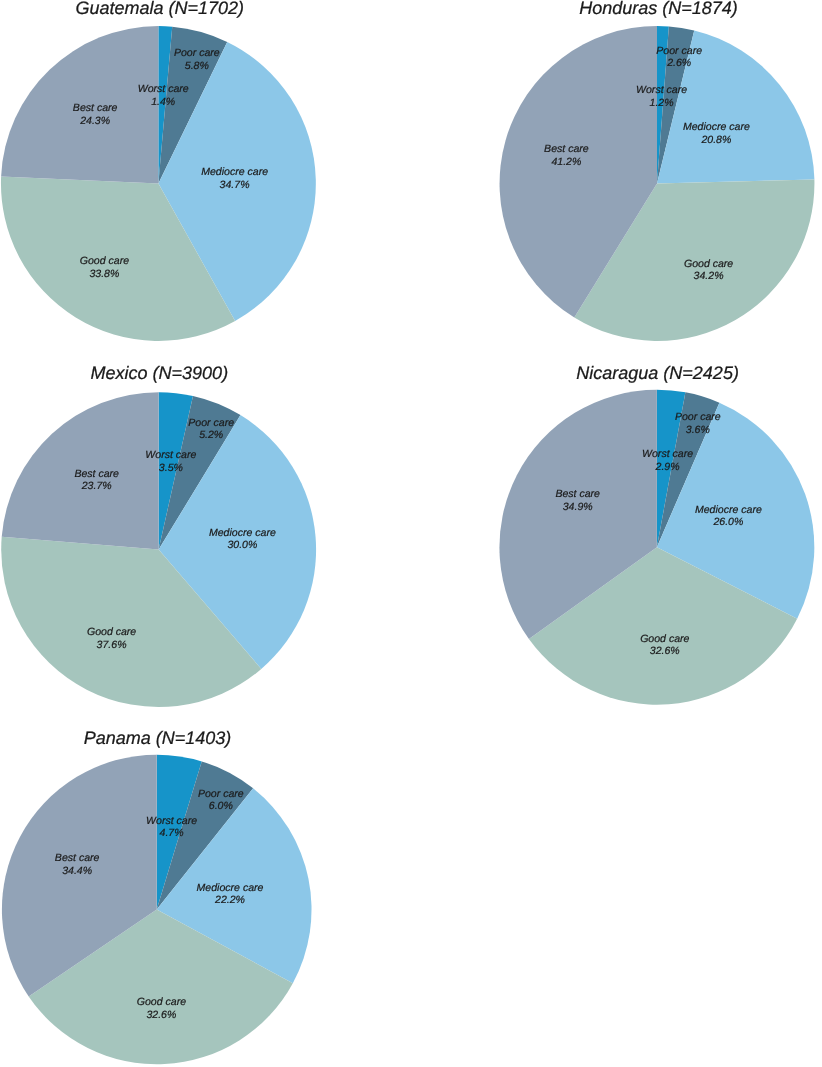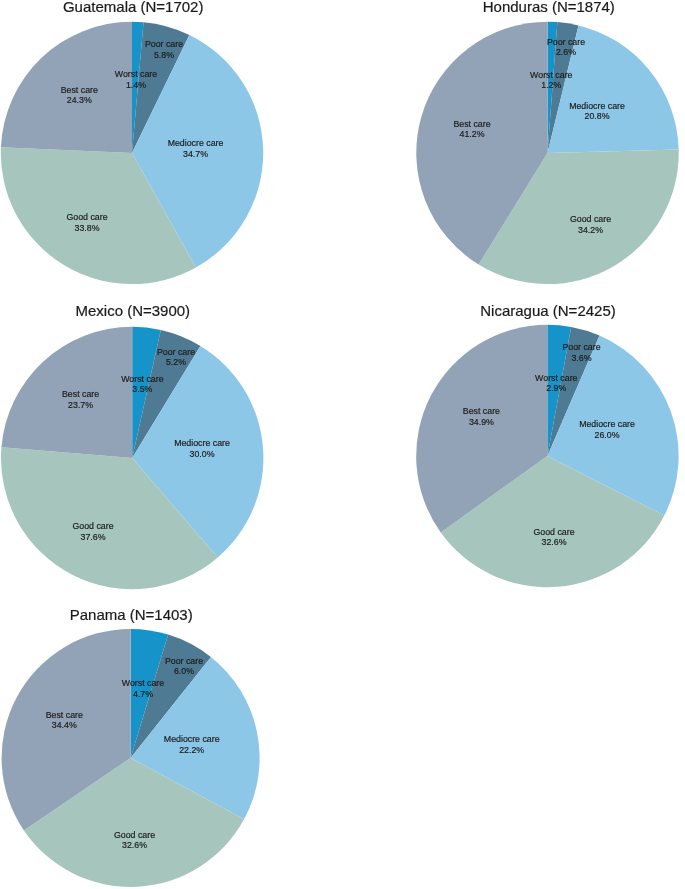--- a/index.html
+++ b/index.html
@@ -1,20 +1,20 @@
 <!DOCTYPE html>
 <html><head>
 <meta charset="utf-8">
 <title>Distribution of quality of care by country</title>
 <style>
   html,body{margin:0;padding:0;background:#ffffff;}
   body{width:685px;height:889px;overflow:hidden;
        -webkit-font-smoothing:antialiased;
        font-family:"Liberation Sans","DejaVu Sans",sans-serif;}
-  #figure{position:relative;width:685px;height:889px;background:#ffffff;}
+  #figure{position:relative;width:685px;height:889px;background:#ffffff;font-style:italic;}
   svg.panel-svg{position:absolute;left:0;top:0;width:685px;height:889px;
                 display:block;overflow:visible;}
   .panel-title{font-family:"Liberation Sans","DejaVu Sans",sans-serif;
                font-size:15px;fill:#1a1a1a;text-anchor:middle;
                stroke:#1a1a1a;stroke-width:0.2px;paint-order:stroke fill;}
   .slice-label{font-family:"Liberation Sans","DejaVu Sans",sans-serif;
                font-size:8.8px;fill:#1b1b1b;text-anchor:middle;
                stroke:#1b1b1b;stroke-width:0.18px;paint-order:stroke fill;}
 </style>
 </head>

